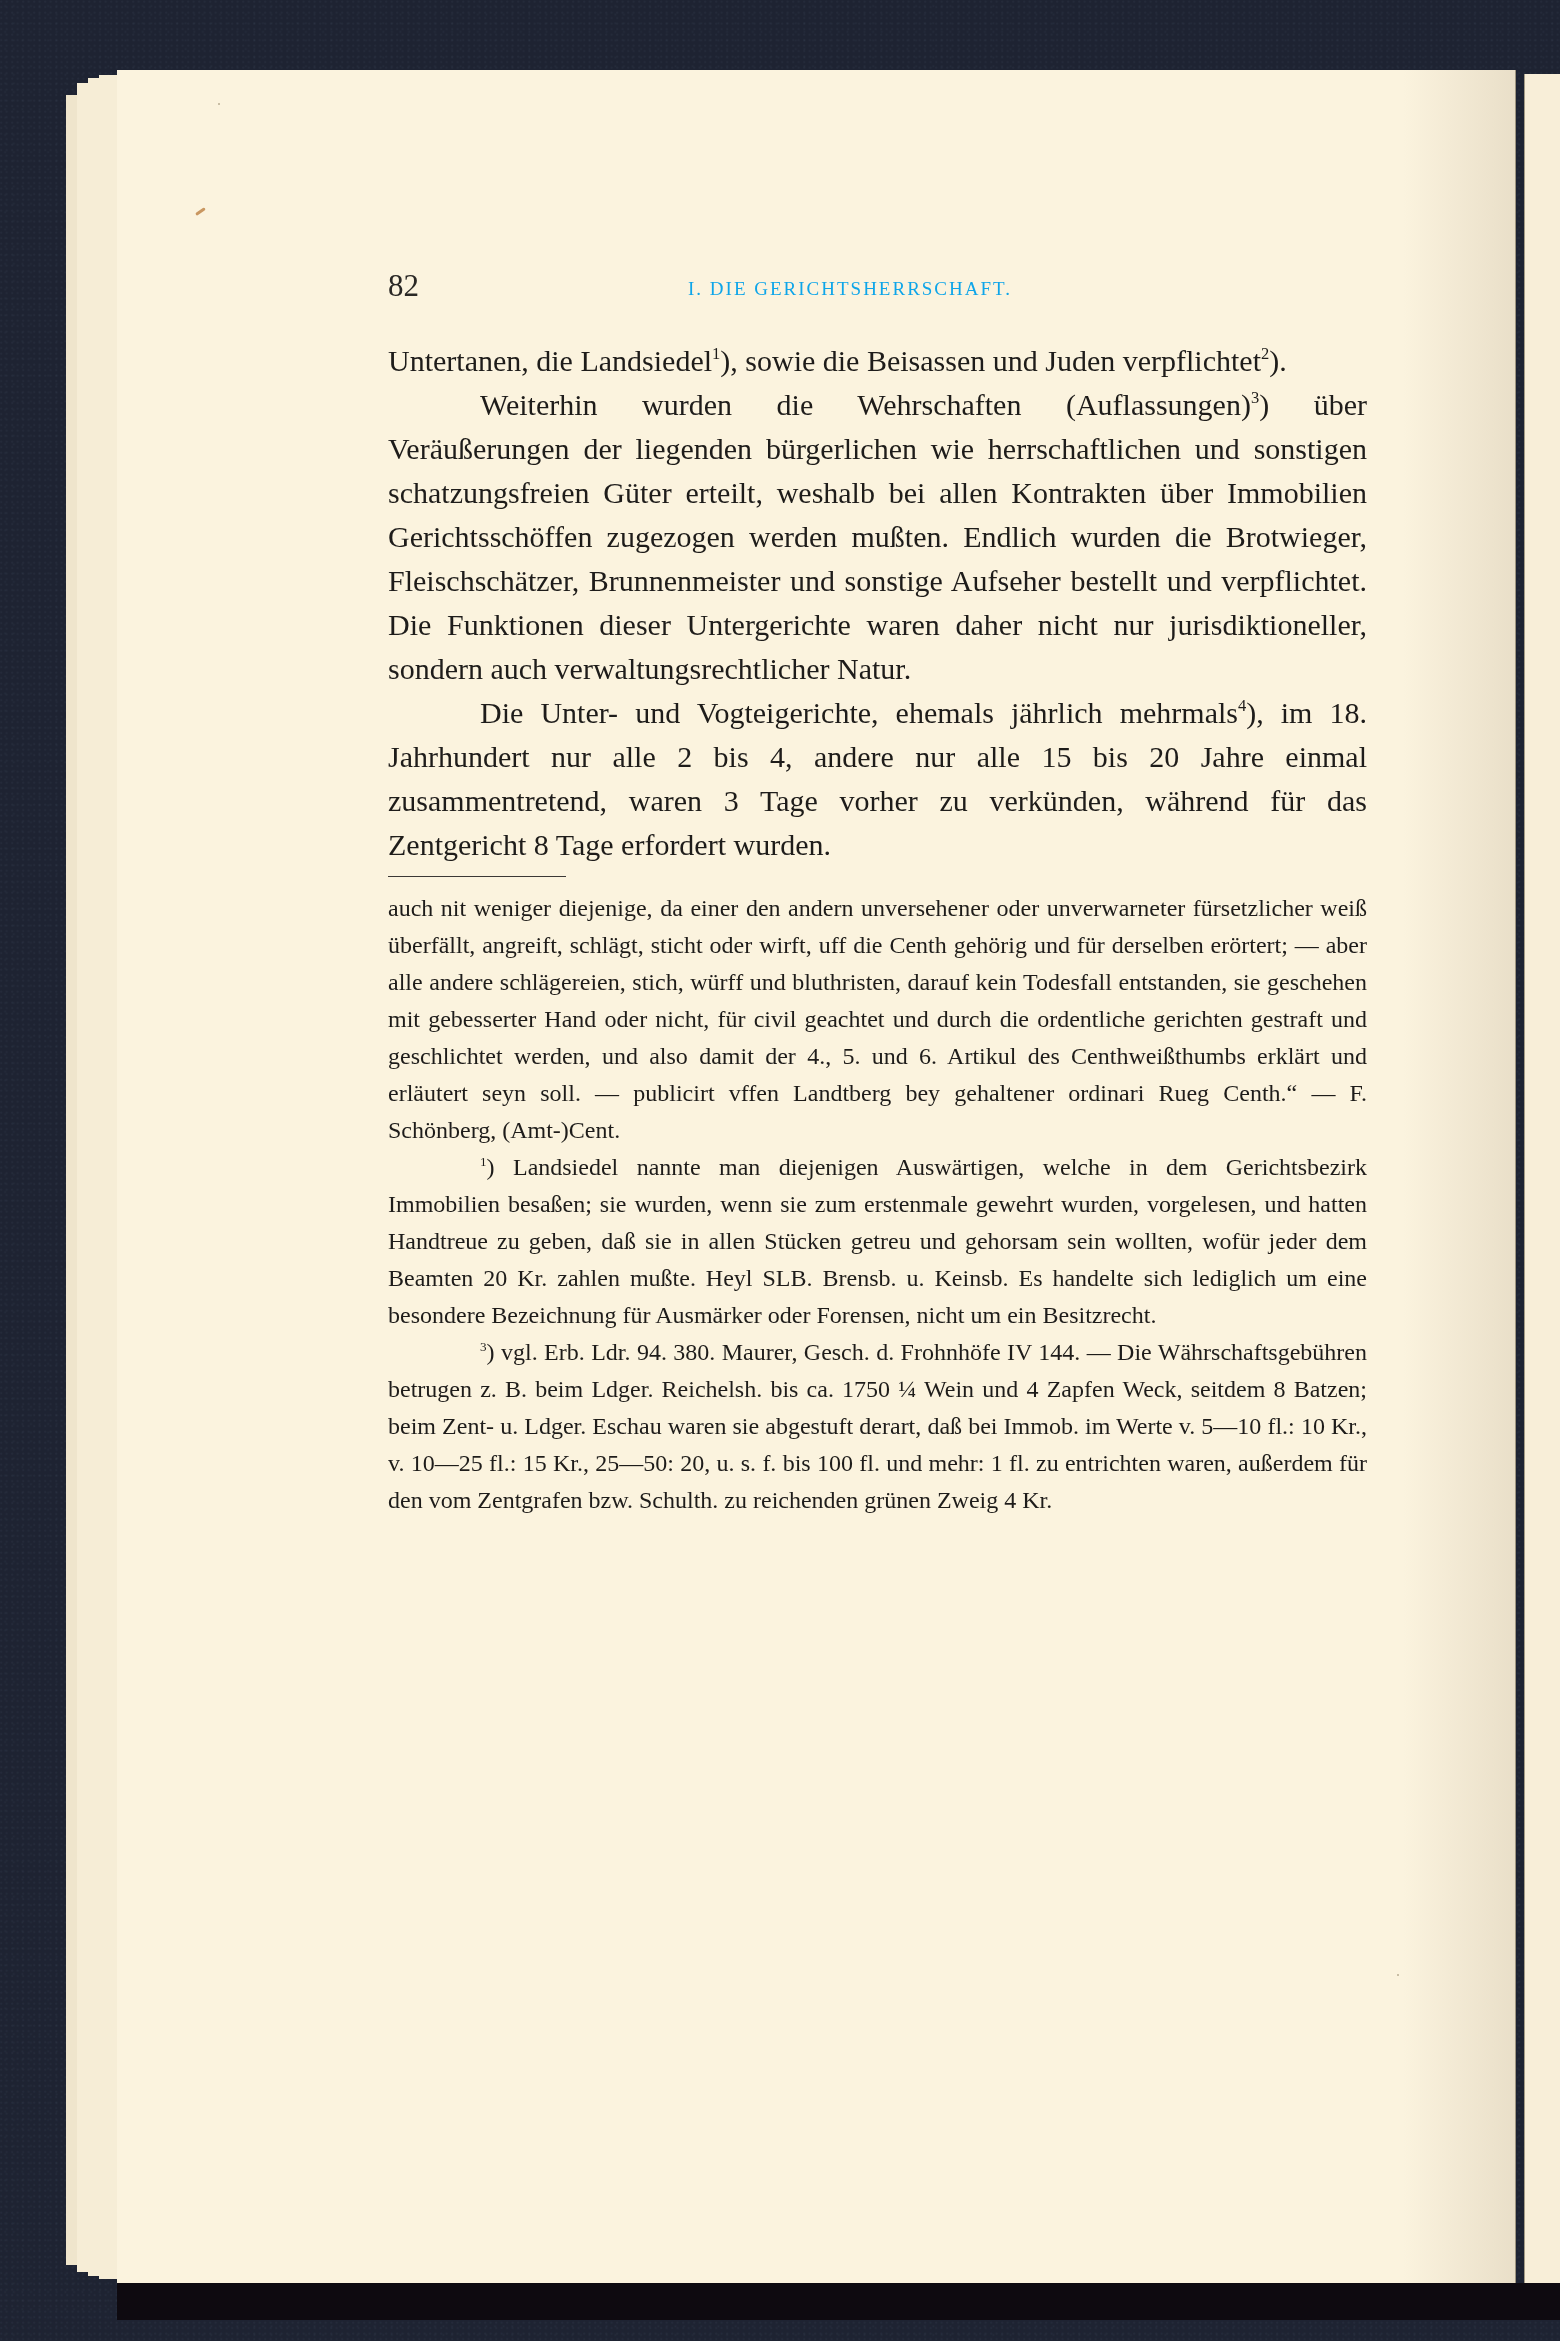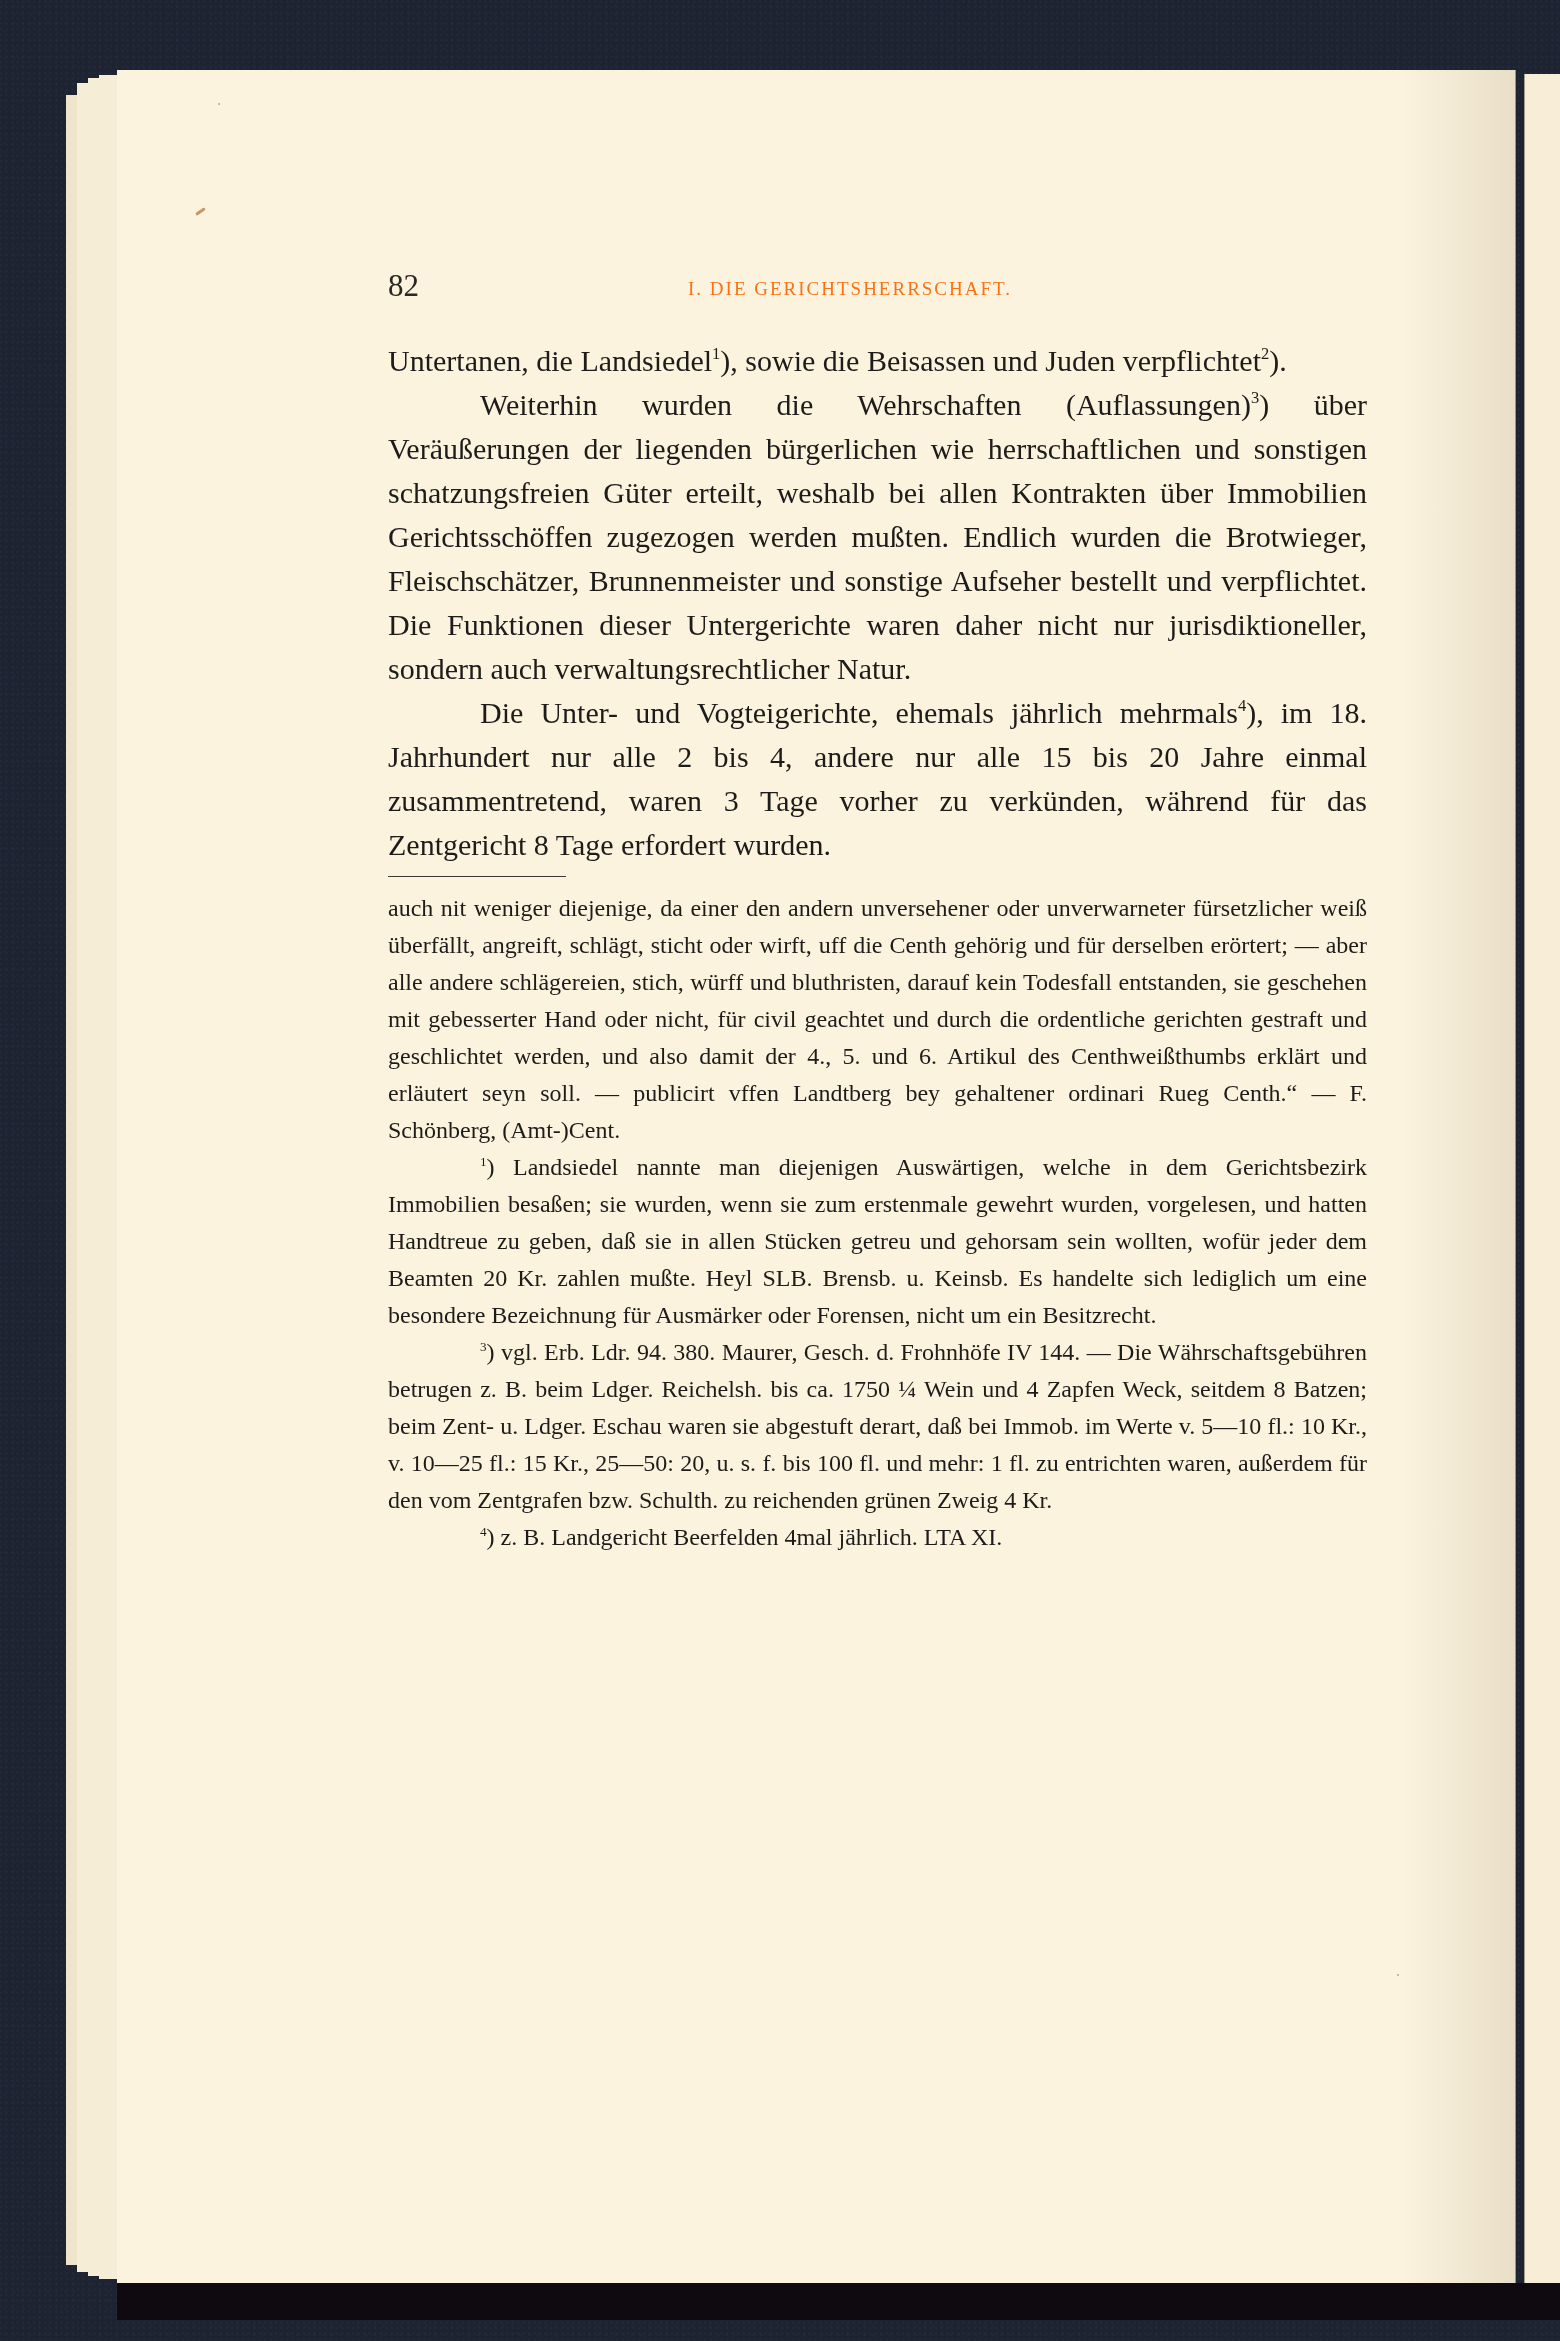--- a/index.html
+++ b/index.html
@@ -38,21 +38,21 @@
     position:absolute; left:388px; top:265px; width:979px;
     color:#1e1c1a;
   }
   .header { position:relative; height:41px; }
   .page-number {
     position:absolute; left:0; top:3px;
     font-size:31px; letter-spacing:0; color:#2a2825;
   }
   .running-head {
     position:absolute; left:300px; top:12.5px;
-    font-size:19px; letter-spacing:2px; color:#f97316;
+    font-size:19px; letter-spacing:2px; color:#0ea5e9;
   }
   .body-text {
     margin-top:33px;
     font-size:30px; line-height:44px;
     text-align:justify;
   }
   .body-text p { margin:0; text-indent:0; }
   .body-text p.indent { text-indent:92px; }
   sup { font-size:0.55em; vertical-align:0.7em; line-height:0; }
   .rule {
@@ -99,16 +99,15 @@
     <p class="indent"><span>Weiterhin wurden die Wehrschaften (Auflassungen)</span><sup>3</sup><span>) über Veräußerungen der liegenden bürgerlichen wie herrschaftlichen und sonstigen schatzungsfreien Güter erteilt, weshalb bei allen Kontrakten über Immobilien Gerichtsschöffen zugezogen werden mußten. Endlich wurden die Brotwieger, Fleischschätzer, Brunnenmeister und sonstige Aufseher bestellt und verpflichtet. Die Funktionen dieser Untergerichte waren daher nicht nur jurisdiktioneller, sondern auch verwaltungsrechtlicher Natur.</span></p>
     <p class="indent"><span>Die Unter- und Vogteigerichte, ehemals jährlich mehrmals</span><sup>4</sup><span>), im 18. Jahrhundert nur alle 2 bis 4, andere nur alle 15 bis 20 Jahre einmal zusammentretend, waren 3 Tage vorher zu verkünden, während für das Zentgericht 8 Tage erfordert wurden.</span></p>
   </div>
 
   <div class="rule"></div>
 
   <div class="footnotes">
     <p>auch nit weniger diejenige, da einer den andern unversehener oder unverwarneter fürsetzlicher weiß überfällt, angreift, schlägt, sticht oder wirft, uff die Centh gehörig und für derselben erörtert; — aber alle andere schlägereien, stich, würff und bluthristen, darauf kein Todesfall entstanden, sie geschehen mit gebesserter Hand oder nicht, für civil geachtet und durch die ordentliche gerichten gestraft und geschlichtet werden, und also damit der 4., 5. und 6. Artikul des Centhweißthumbs erklärt und erläutert seyn soll. — publicirt vffen Landtberg bey gehaltener ordinari Rueg Centh.“ — F. Schönberg, (Amt-)Cent.</p>
     <p class="indent"><sup>1</sup>) <span>Landsiedel nannte man diejenigen Auswärtigen, welche in dem Gerichtsbezirk Immobilien besaßen; sie wurden, wenn sie zum erstenmale gewehrt wurden, vorgelesen, und hatten Handtreue zu geben, daß sie in allen Stücken getreu und gehorsam sein wollten, wofür jeder dem Beamten 20 Kr. zahlen mußte. Heyl SLB. Brensb. u. Keinsb. Es handelte sich lediglich um eine besondere Bezeichnung für Ausmärker oder Forensen, nicht um ein Besitzrecht.</span></p>
     <p class="indent"><sup>3</sup>) <span>vgl. Erb. Ldr. 94. 380. Maurer, Gesch. d. Frohnhöfe IV 144. — Die Währschaftsgebühren betrugen z. B. beim Ldger. Reichelsh. bis ca. 1750 ¼ Wein und 4 Zapfen Weck, seitdem 8 Batzen; beim Zent- u. Ldger. Eschau waren sie abgestuft derart, daß bei Immob. im Werte v. 5—10 fl.: 10 Kr., v. 10—25 fl.: 15 Kr., 25—50: 20, u. s. f. bis 100 fl. und mehr: 1 fl. zu entrichten waren, außerdem für den vom Zentgrafen bzw. Schulth. zu reichenden grünen Zweig 4 Kr.</span></p>
-    <p class="indent"><sup>4</sup>) <span>z. B. Landgericht Beerfelden 4mal jährlich. LTA XI.</span></p>
   </div>
 </div>
 
 
 </body></html>

